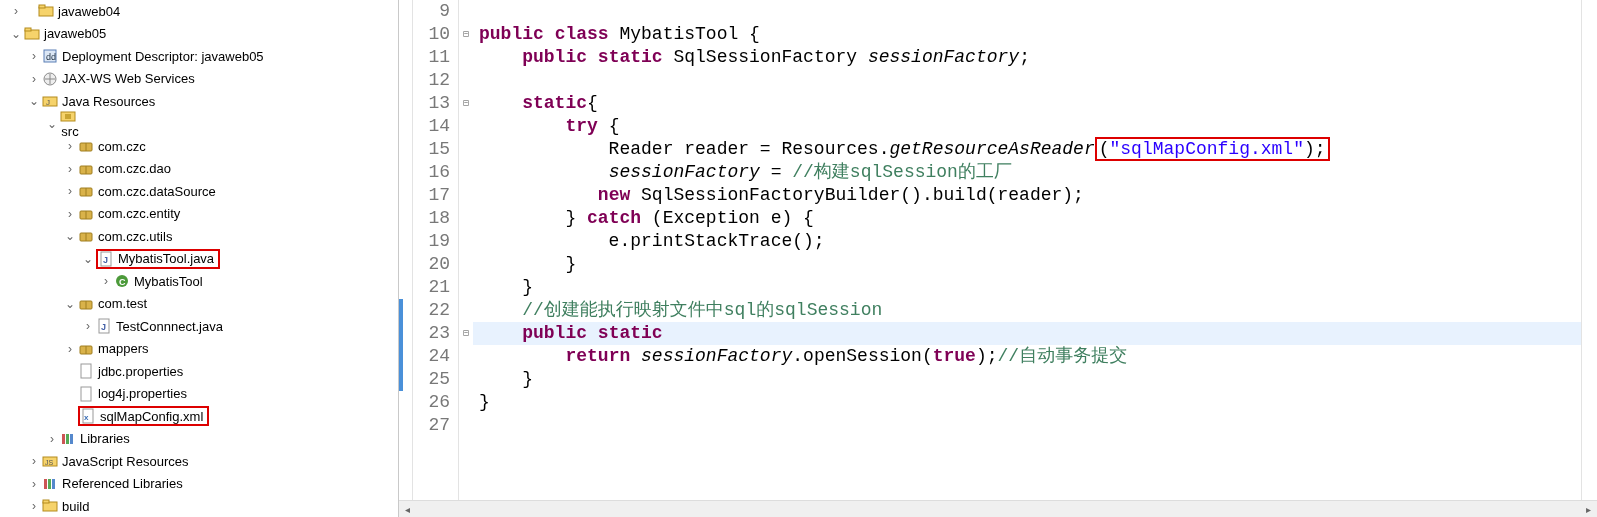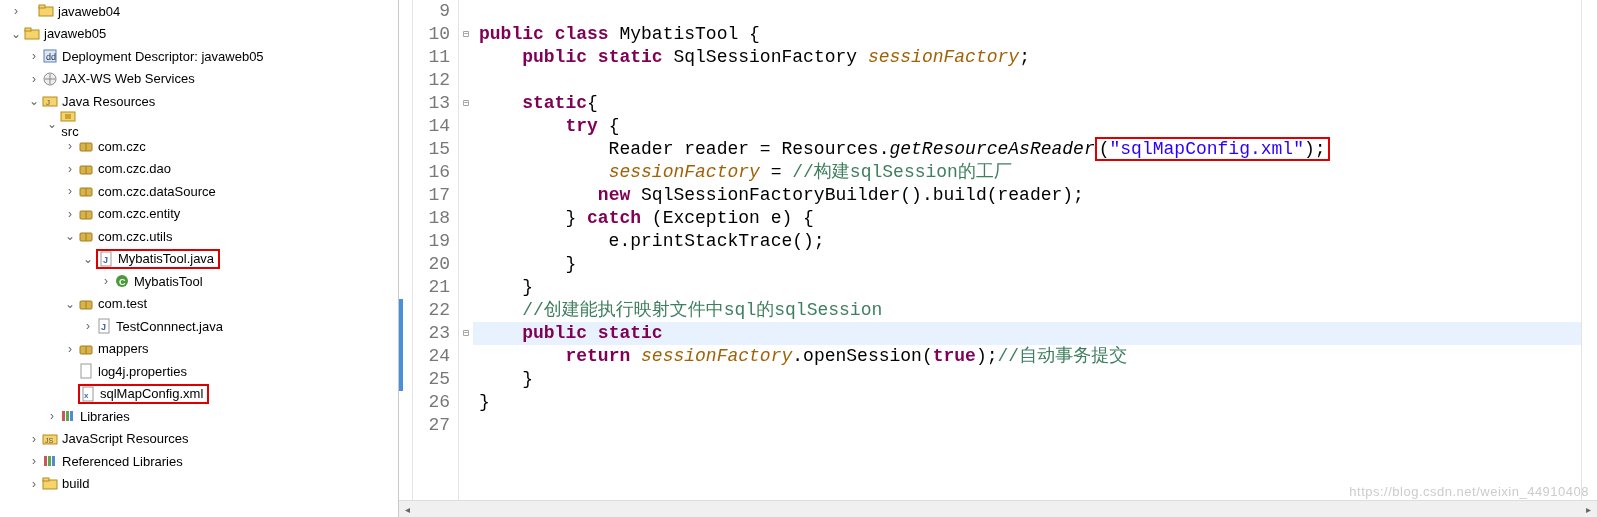--- a/index.html
+++ b/index.html
@@ -22,21 +22,21 @@
   .ovruler { width:16px; background:#fff; border-left:1px solid #e3e3e3;}
   .gutter { width:46px; text-align:right; color:#787878; background:#fff; padding-right:8px; border-right:1px solid #e3e3e3; }
   .gutter .ln { height:23px; }
   .fold-col { width:14px; background:#fff; }
   .fold-col .fb { height:23px; display:flex; align-items:center; justify-content:center; color:#888; font-size:10px;}
   .code { flex:1; position:relative; padding-left:6px; white-space:pre; overflow:hidden;}
   .code .cl { height:23px; }
   .kw { color:#7f0055; font-weight:bold; }
   .str { color:#2a00ff; }
   .cm { color:#3f7f5f; }
-  .fld { color:#a16207; font-style:italic;}
+  .fld { color:#000000; font-style:italic;}
   .hl-line { position:absolute; left:0; right:0; height:23px; background:#e8f2fe; z-index:0;}
   .code .cl > * { position:relative; z-index:1;}
   .red-box { border:2px solid #d00; padding:0 2px; }
   .change-bar { position:absolute; left:0; width:4px; background:#4a90d9;}
   .scrollbar-h { height:17px; background:#f0f0f0; border-top:1px solid #ddd; display:flex; align-items:center;}
   .sb-btn{width:17px;height:17px;display:flex;align-items:center;justify-content:center;color:#666;font-size:10px;}
   .watermark{position:absolute;right:8px;bottom:18px;color:#ccc;font-size:13px;font-family:sans-serif;letter-spacing:.5px;}
 </style>
 </head>
 <body>
@@ -227,20 +227,31 @@
       <div class="tree-row" style="padding-left: 62px;">
         <span class="tw">›</span>
         <span style="display: inline-flex; align-items: center;">
           <span class="ic">
             <svg viewBox="0 0 16 16">
               <rect x="2" y="5" width="12" height="8" rx="1" fill="#d9b24a" stroke="#a07e20"></rect>
               <line x1="8" y1="5" x2="8" y2="13" stroke="#a07e20"></line>
             </svg>
           </span>
           <span class="lbl">mappers</span>
+        </span>
+      </div>
+      <div class="tree-row" style="padding-left: 62px;">
+        <span class="tw"></span>
+        <span style="display: inline-flex; align-items: center;">
+          <span class="ic">
+            <svg viewBox="0 0 16 16">
+              <rect x="3" y="1" width="10" height="14" fill="#fff" stroke="#999"></rect>
+            </svg>
+          </span>
+          <span class="lbl">jdbc.properties</span>
         </span>
       </div>
       <div class="tree-row" style="padding-left: 62px;">
         <span class="tw"></span>
         <span style="display: inline-flex; align-items: center;">
           <span class="ic">
             <svg viewBox="0 0 16 16">
               <rect x="3" y="1" width="10" height="14" fill="#fff" stroke="#999"></rect>
             </svg>
           </span>
@@ -359,15 +370,14 @@
           <div class="fb"></div>
         </div>
       <div class="code" id="code"><div class="hl-line" style="top: 322px;"></div><div class="cl">&nbsp;</div><div class="cl"><span class="kw">public</span> <span class="kw">class</span> MybatisTool {</div><div class="cl">    <span class="kw">public</span> <span class="kw">static</span> SqlSessionFactory <span class="fld">sessionFactory</span>;</div><div class="cl">&nbsp;</div><div class="cl">    <span class="kw">static</span>{</div><div class="cl">        <span class="kw">try</span> {</div><div class="cl">            Reader reader = Resources.<span style="font-style:italic">getResourceAsReader</span><span class="red-box">(<span class="str">"sqlMapConfig.xml"</span>);</span></div><div class="cl">            <span class="fld">sessionFactory</span> = <span class="cm">//构建sqlSession的工厂</span></div><div class="cl">           <span class="kw">new</span> SqlSessionFactoryBuilder().build(reader);</div><div class="cl">        } <span class="kw">catch</span> (Exception e) {</div><div class="cl">            e.printStackTrace();</div><div class="cl">        }</div><div class="cl">    }</div><div class="cl">    <span class="cm">//创建能执行映射文件中sql的sqlSession</span></div><div class="cl">    <span class="kw">public</span> <span class="kw">static</span> SqlSession getSession(){</div><div class="cl">        <span class="kw">return</span> <span class="fld">sessionFactory</span>.openSession(<span class="kw">true</span>);<span class="cm">//自动事务提交</span></div><div class="cl">    }</div><div class="cl">}</div><div class="cl">&nbsp;</div></div>
       <div class="ovruler"></div>
     </div>
     <div class="scrollbar-h">
       <div class="sb-btn">◂</div>
       <div style="flex:1"></div>
       <div class="sb-btn">▸</div>
     </div>
-    <div class="watermark">https://blog.csdn.net/weixin_44910408</div>
   </div>
 </div>
 
 </body></html>

